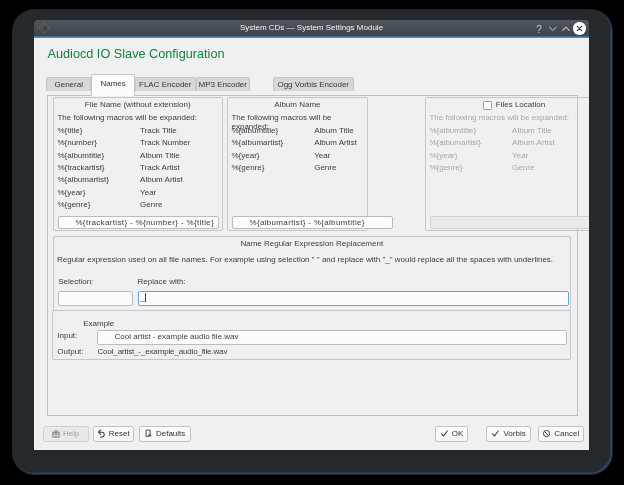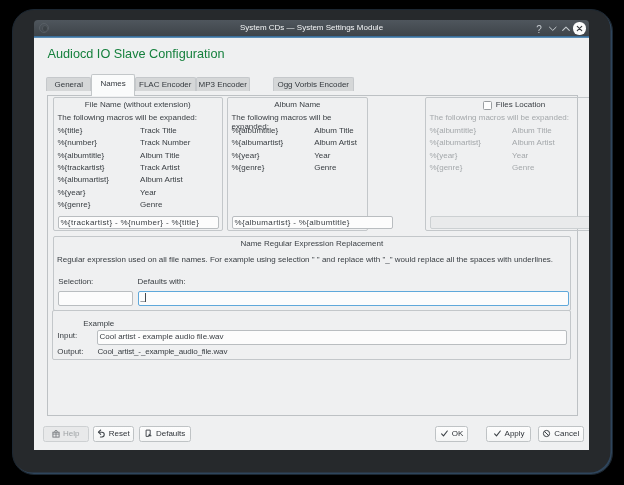--- a/index.html
+++ b/index.html
@@ -19,21 +19,21 @@
 
 #heading { left:13.5px; top:27px; font-size:12.7px; color:#15803d; }
 .tab { top:56.5px; height:14.5px; background:#d5d7d8; border:1px solid #c5c8cb; border-bottom:none; color:#33383d; font-size:8px; text-align:center; line-height:13.5px; border-radius:2px 2px 0 0; }
 .tab.active { top:54.4px; height:21.2px; background:#fafbfb; border:1px solid #c3c7c9; border-bottom:none; line-height:17px; z-index:3; }
 #panel { left:12.5px; top:74.5px; width:531px; height:321.5px; border:1px solid #bdc1c4; background:#eff0f1; }
 
 .grp { border:1px solid #c3c7ca; border-radius:2px; background:transparent; z-index:2; }
 .gtitle { width:100%; text-align:center; font-size:8px; color:#3c4146; top:2px; }
 .gtxt { font-size:8px; color:#383d42; }
 .gray { color:#a4a8ab; }
-.lineedit { background:#fcfcfc; border:1px solid #b9bdc0; border-radius:2px; font-size:8px; color:#383d42; line-height:11px; padding-left:1px; white-space:nowrap; overflow:hidden; }
+.lineedit { background:#fcfcfc; border:1px solid #b9bdc0; border-radius:2px; font-size:8px; color:#383d42; line-height:11px; padding-left:16px; white-space:nowrap; overflow:hidden; }
 .lineedit.disabled { background:#e9eaeb; border-color:#ccd0d2; }
 
 .btn { top:405.5px; height:16.5px; background:linear-gradient(#fdfdfd,#f4f5f5); border:1px solid #bfc3c5; border-radius:2.5px; font-size:8px; color:#2f3338; display:flex; align-items:center; justify-content:center; }
 .btn svg { margin-right:3px; flex:none; }
 .btn.disabled { background:#e8e9ea; border-color:#cdd0d2; color:#9fa3a6; }
 </style>
 </head>
 <body>
 <div id="stage">
   <div class="abs" id="frame"></div>
@@ -108,21 +108,21 @@
         <div class="abs gtxt gray" style="left:86.3px; top:52.5px;">Year</div>
       <div class="abs gtxt gray" style="left:3.6px; top:64.9px;">%{genre}</div>
         <div class="abs gtxt gray" style="left:86.3px; top:64.9px;">Genre</div>
       <div class="abs lineedit disabled" style="left:4.6px; top:117.6px; width:160.6px; height:13px;"></div>
     </div>
 
     <div class="abs grp" style="left:18.8px; top:216.2px; width:518px; height:74.5px;">
       <div class="abs gtitle">Name Regular Expression Replacement</div>
       <div class="abs gtxt" style="left:3.2px; top:18.3px;">Regular expression used on all file names. For example using selection " " and replace with "_" would replace all the spaces with underlines.</div>
       <div class="abs gtxt" style="left:4.4px; top:40.1px;">Selection:</div>
-      <div class="abs gtxt" style="left:83.8px; top:40.1px;">Defaults with:</div>
+      <div class="abs gtxt" style="left:83.8px; top:40.1px;">Replace with:</div>
       <div class="abs lineedit" style="left:4.4px; top:53.9px; width:74.8px; height:14.5px;"></div>
       <div class="abs lineedit" style="left:83.8px; top:53.9px; width:431px; height:15px; border-color:#5fa8da; padding-left:2px;">_<span style="display:inline-block; width:1px; height:9px; background:#44484c; vertical-align:-1.5px;"></span></div>
     </div>
 
     <div class="abs grp" style="left:17.7px; top:290.2px; width:519.3px; height:49.4px;">
       <div class="abs gtxt" style="left:4.5px; top:8px;padding-left:26px;">Example</div>
       <div class="abs gtxt" style="left:4.6px; top:19.6px;">Input:</div>
       <div class="abs lineedit" style="left:44.8px; top:19.2px; width:470px; height:14.4px;">Cool artist - example audio file.wav</div>
       <div class="abs gtxt" style="left:4.6px; top:36px;">Output:</div>
       <div class="abs gtxt" style="left:44.8px; top:36px; letter-spacing:-0.15px;">Cool_artist_-_example_audio_file.wav</div>
@@ -153,21 +153,21 @@
     <div class="abs btn" style="left:401px; width:33px;">
         <svg width="9" height="9" viewBox="0 0 9 9">
           <path d="M1.6 4.9 L3.5 6.8 L7.3 2.0" fill="none" stroke="#3c4146" stroke-width="1.1" stroke-linecap="round" stroke-linejoin="round"></path>
         </svg>
         <span>OK</span>
       </div>
     <div class="abs btn" style="left:451.9px; width:45.4px;">
         <svg width="9" height="9" viewBox="0 0 9 9">
           <path d="M1.6 4.9 L3.5 6.8 L7.3 2.0" fill="none" stroke="#3c4146" stroke-width="1.1" stroke-linecap="round" stroke-linejoin="round"></path>
         </svg>
-        <span>Apply</span>
+        <span>Vorbis</span>
       </div>
     <div class="abs btn" style="left:503.7px; width:46.1px;">
         <svg width="9" height="9" viewBox="0 0 9 9">
           <circle cx="4.5" cy="4.5" r="3.1" fill="none" stroke="#3c4146" stroke-width="1"></circle>
           <path d="M2.4 2.4 L6.6 6.6" stroke="#3c4146" stroke-width="1"></path>
         </svg>
         <span>Cancel</span>
       </div>
   </div>
 </div>

